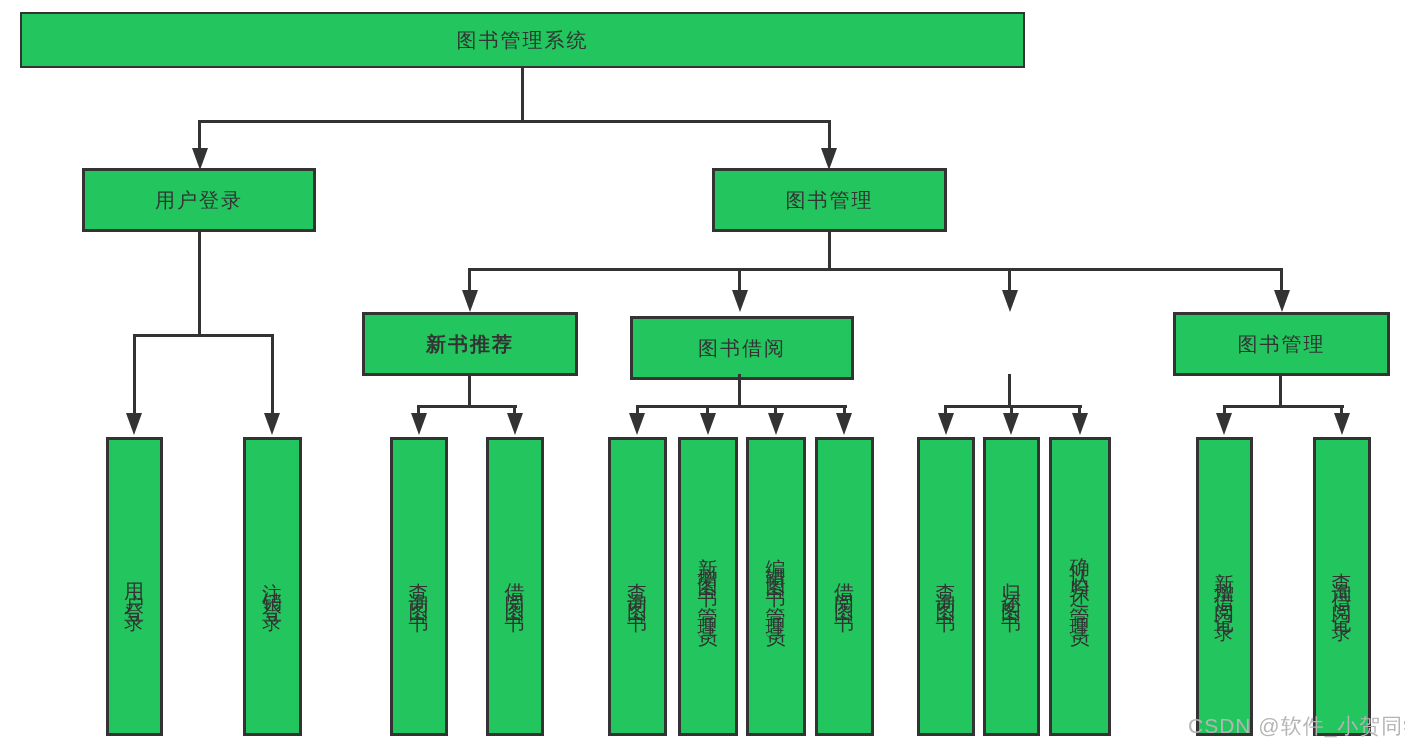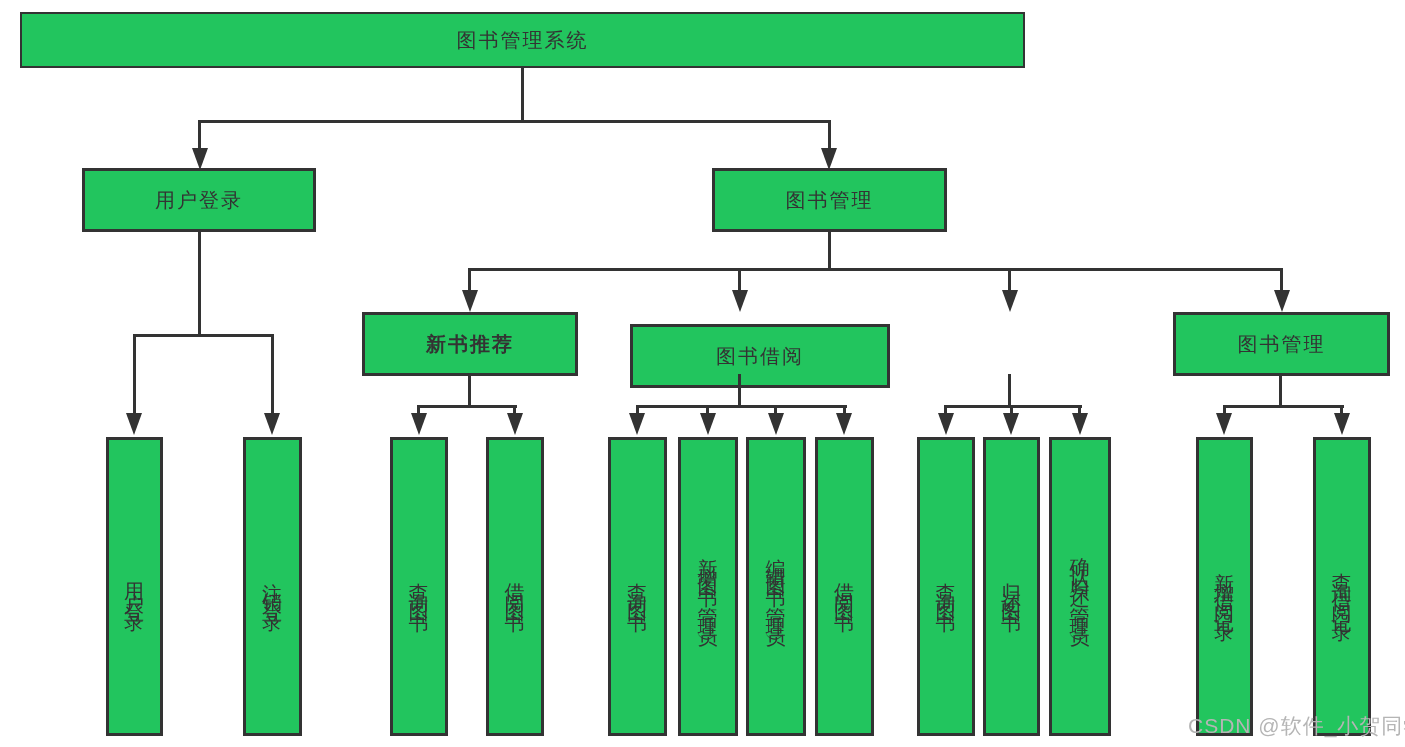--- a/index.html
+++ b/index.html
@@ -96,21 +96,21 @@
   <div class="line" style="left:1008px; top:268px; width:3px; height:24px;"></div>
   <div class="line" style="left:1280px; top:268px; width:3px; height:24px;"></div>
   <div class="arrow" style="left:462px; top:290px;"></div>
   <div class="arrow" style="left:732px; top:290px;"></div>
   <div class="arrow" style="left:1002px; top:290px;"></div>
   <div class="arrow" style="left:1274px; top:290px;"></div>
 
   <div class="box" style="left:362px; top:312px; width:216px; height:64px;font-weight:bold;">
     <span class="hlabel">新书推荐</span>
   </div>
-  <div class="box" style="left:630px; top:324px; width:260px; height:64px;">
+  <div class="box" style="left:630px; top:316px; width:224px; height:64px;">
     <span class="hlabel">图书借阅</span>
   </div>
   <div class="box" style="left:1173px; top:312px; width:217px; height:64px;">
     <span class="hlabel">图书管理</span>
   </div>
 
   <div class="line" style="left:468px; top:374px; width:3px; height:33px;"></div>
   <div class="line" style="left:417px; top:405px; width:100px; height:3px;"></div>
   <div class="line" style="left:417px; top:405px; width:3px; height:10px;"></div>
   <div class="line" style="left:513px; top:405px; width:3px; height:10px;"></div>

